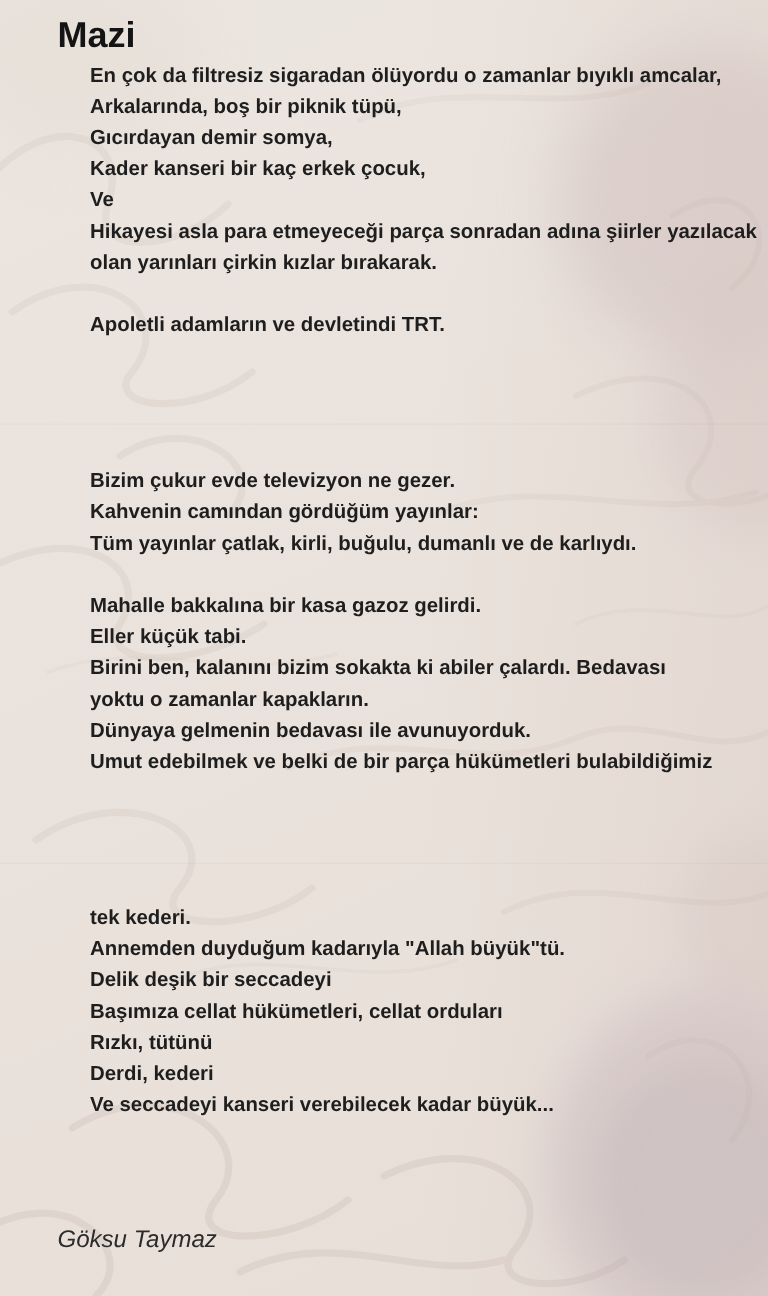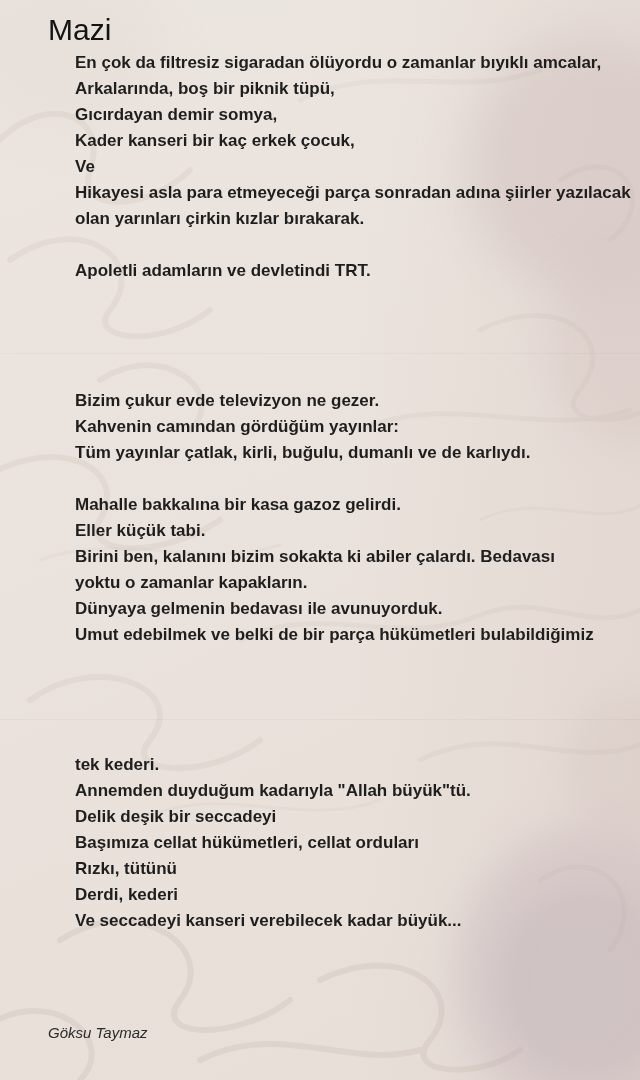--- a/index.html
+++ b/index.html
@@ -24,34 +24,34 @@
     position:absolute; inset:0;
     background:linear-gradient(90deg, rgba(0,0,0,0) 55%, rgba(214,194,188,0.18) 85%, rgba(212,192,186,0.25) 100%);
   }
   svg.handwriting { position:absolute; left:0; top:0; }
   .seam { position:absolute; left:0; width:640px; height:1px; background:rgba(110,90,80,0.05); }
   .seam-1 { top:353px; }
   .seam-2 { top:719px; }
 
   h1.poem-title {
     position:absolute; left:48px; top:14px; margin:0;
-    font-size:30px; line-height:32px; font-weight:normal; color:#141414;
+    font-size:30px; line-height:32px; font-weight:bold; color:#141414;
   }
   .poem {
     position:absolute; left:48px; top:50px; width:575px;margin-left:27px;
   }
   .poem-line {
     height:26px; line-height:26px;
     font-size:17px; font-weight:bold; color:#1e1e1e;
     white-space:nowrap;
   }
   .poem-line.blank { height:26px; }
   .poem-author {
     position:absolute; left:48px; top:1019px;
-    font-size:15px; line-height:28px; font-style:italic; font-weight:normal;
+    font-size:20px; line-height:28px; font-style:italic; font-weight:normal;
     color:#2b2b2b;
   }
 </style>
 </head>
 <body>
 
 <div class="page">
 
   <div class="bg">
     <div class="stain stain-5"></div>

